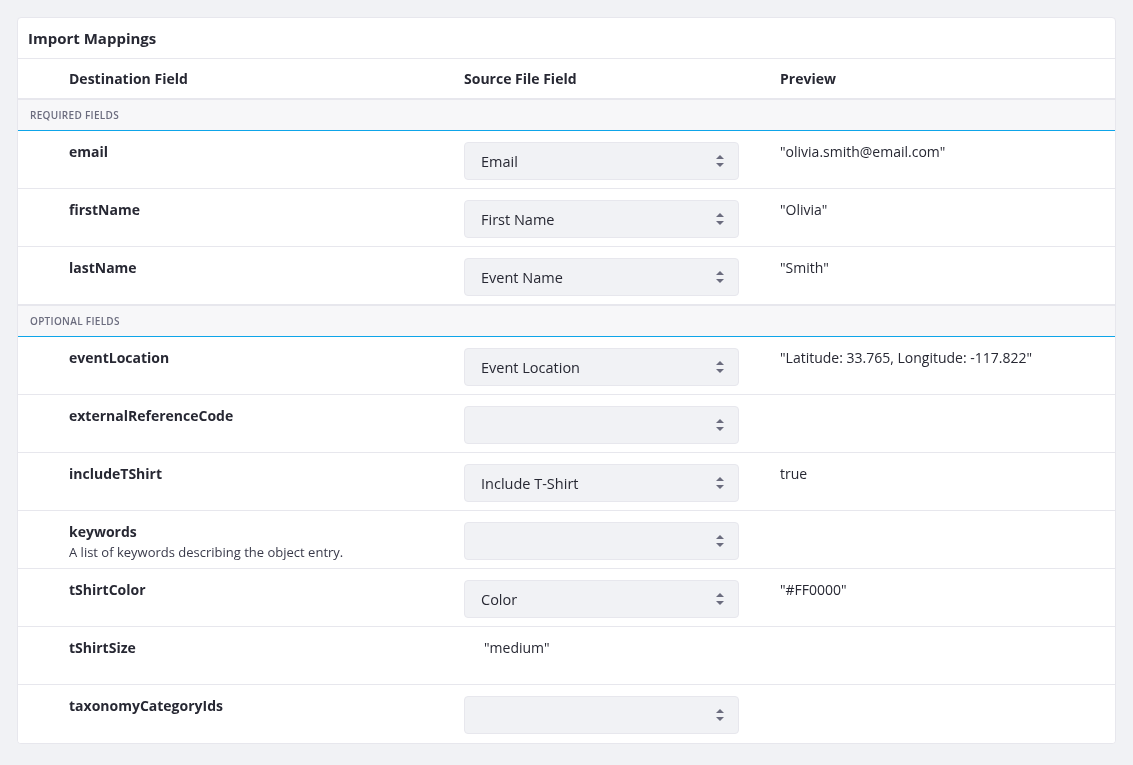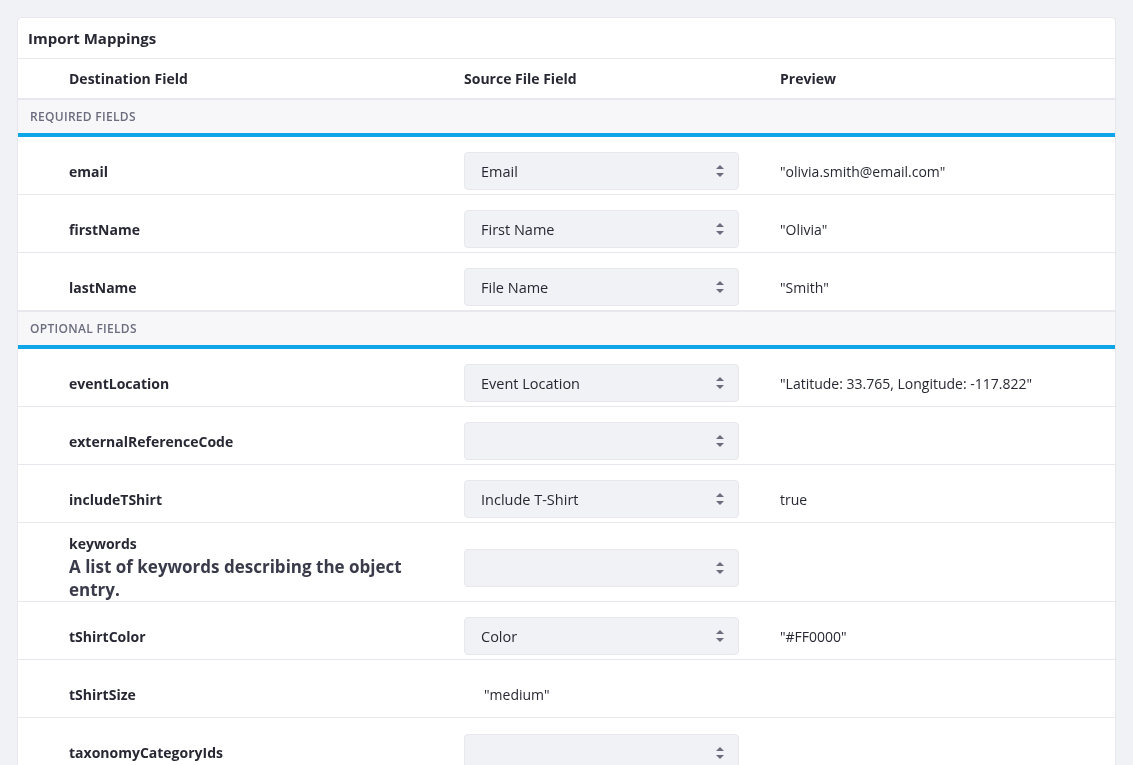--- a/index.html
+++ b/index.html
@@ -33,41 +33,41 @@
     border-bottom: 1px solid #e7e7ed;
   }
   .col-dest { flex: 0 0 395px; padding-right: 10px; margin-left: 40px; }
   .col-src  { flex: 0 0 296px; padding-right: 10px; }
   .col-prev { flex: 1; padding-left: 20px; }
   .header-cell { font-weight: 700; font-size: 14px; }
 
   .section-header {
     background: #f7f7f9;
     border-top: 1px solid #e7e7ed;
-    border-bottom: 4px solid #0ea5e9;
+    border-bottom: 1px solid #0ea5e9;
     padding: 8px 12px;
-    font-size: 12px;
+    font-size: 10px;
     letter-spacing: 0.3px;
     color: #6b6c7e;
     font-weight: 600;
   }
   .section-header:first-of-type { border-top: none; }
 
   .row {
     display: flex;
-    align-items: center;
+    align-items: flex-start;
     padding: 11px 18px 0 11px;
     border-bottom: 1px solid #e7e7ed;
     background: #fff;
     min-height: 58px;
   }
   .row:last-child { border-bottom: none; }
 
   .dest-label { font-weight: 700; font-size: 14px; }
-  .dest-desc  { font-weight: 700; font-size: 17px; color: #393a4a; margin-top: 2px; }
+  .dest-desc  { font-weight: 400; font-size: 13px; color: #393a4a; margin-top: 2px; }
 
   .select-wrap {
     position: relative;
     width: 275px;
   }
   .faux-select {
     width: 100%;
     height: 38px;
     background: #f1f2f5;
     border: 1px solid #e7e7ed;
@@ -148,21 +148,21 @@
       <div class="col-prev preview-text">"Olivia"</div>
     </div>
 
     <div class="row">
       <div class="col-dest dest-block">
         <span class="dest-label">lastName</span>
       </div>
       <div class="col-src">
         <div class="select-wrap">
           <div class="faux-select">
-              <span>File Name</span>
+              <span>Event Name</span>
             </div>
           <span class="select-icon">
             <svg viewBox="0 0 10 12" width="10" height="12">
                 <path d="M5 0 L9 4 L1 4 Z M5 12 L1 8 L9 8 Z"></path>
               </svg>
           </span>
         </div>
       </div>
       <div class="col-prev preview-text">"Smith"</div>
     </div>

